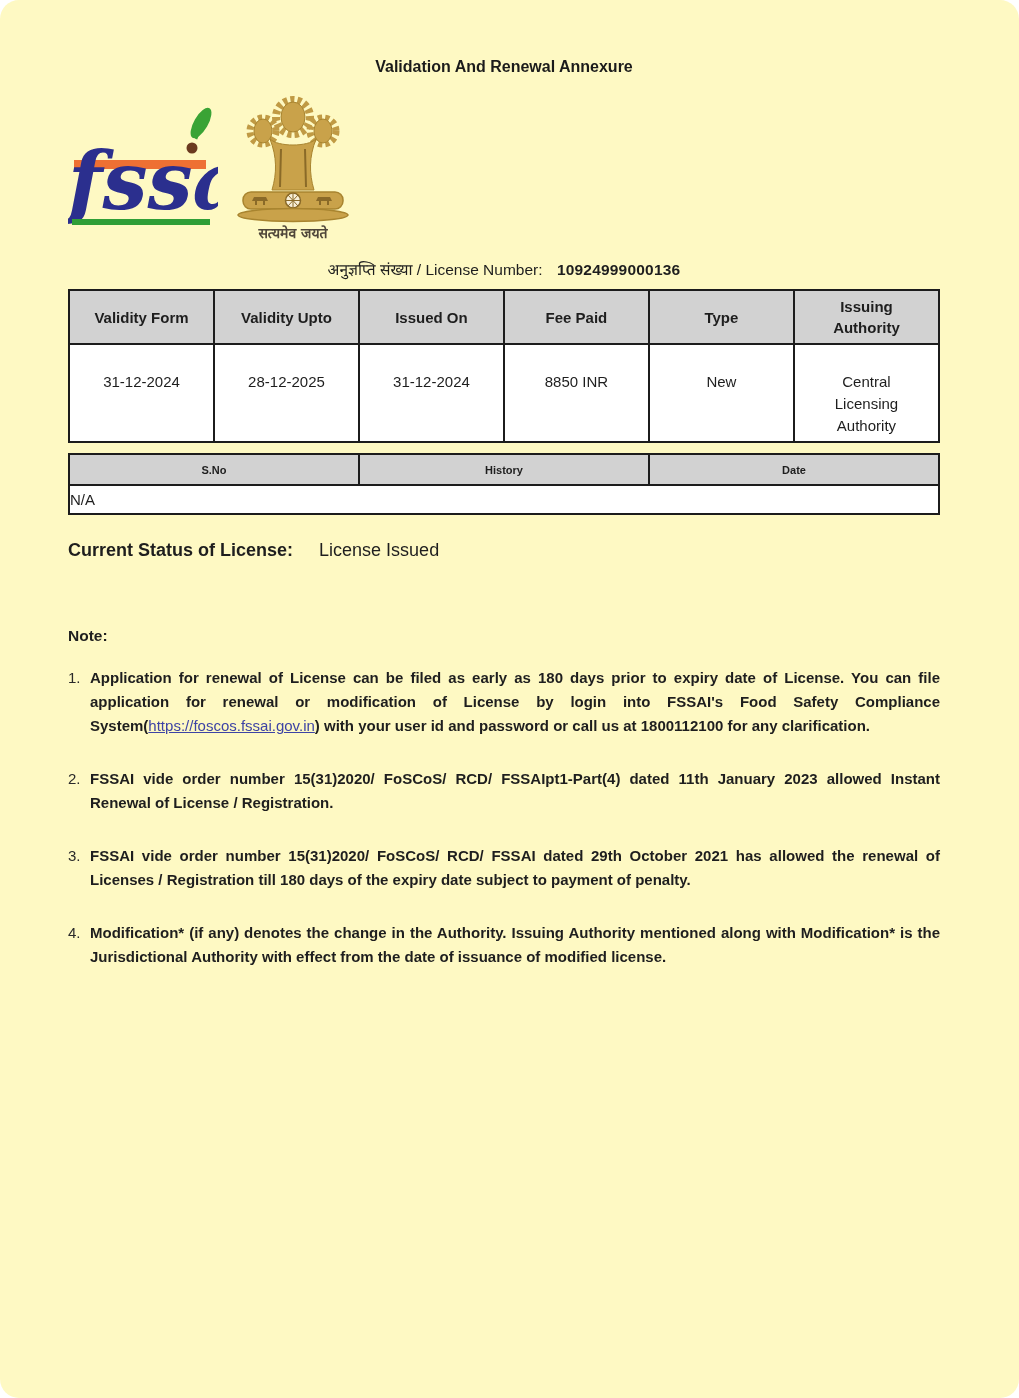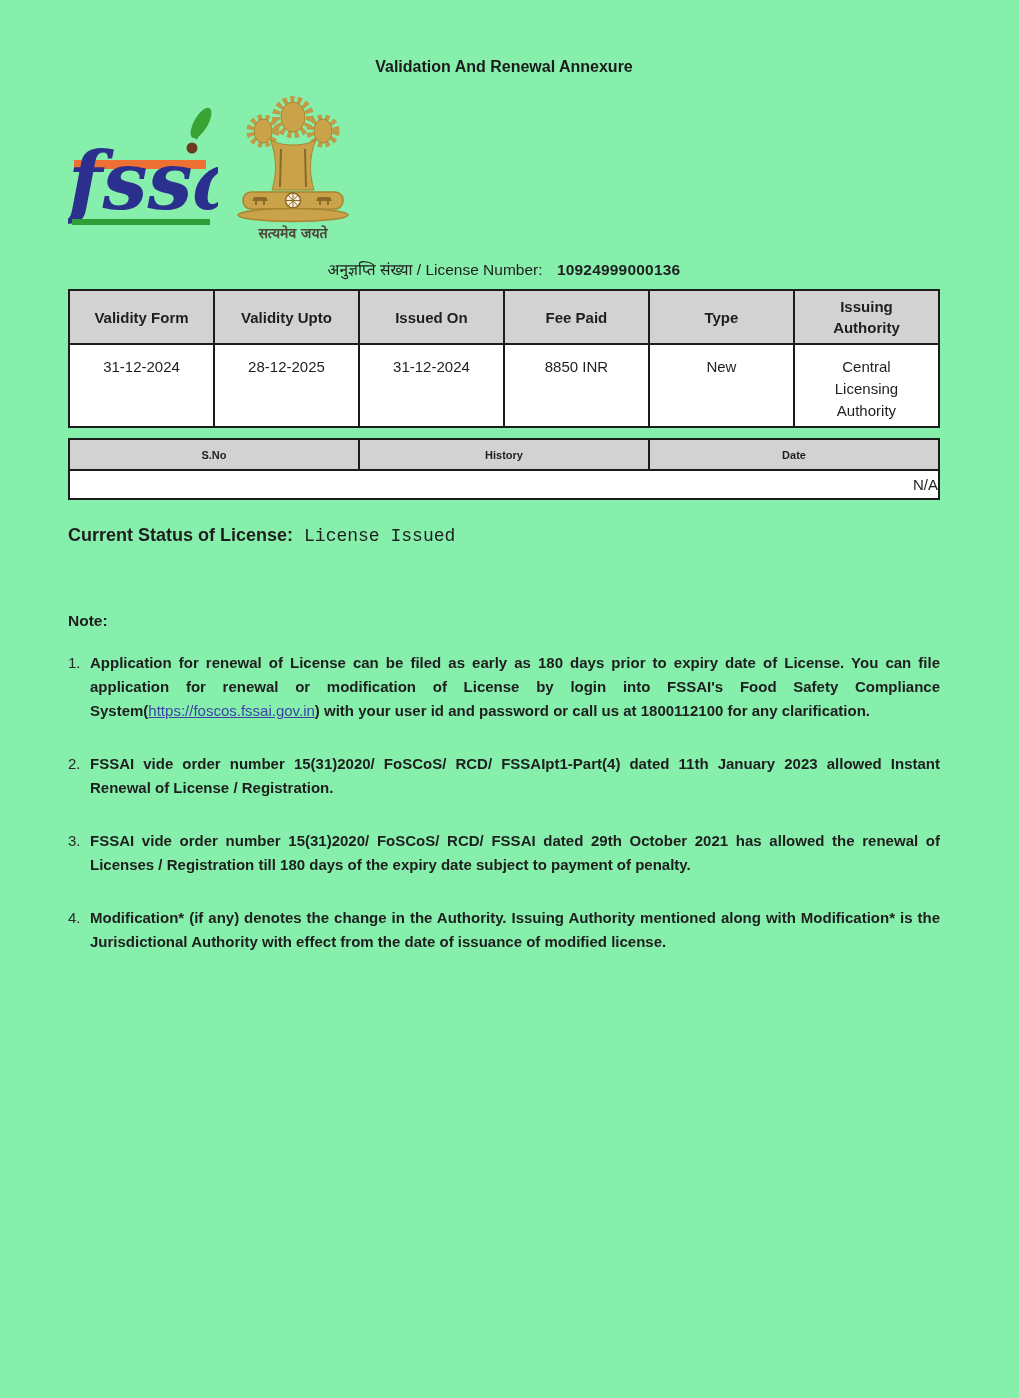--- a/index.html
+++ b/index.html
@@ -2,21 +2,21 @@
 <html><head>
 <meta charset="utf-8">
 <style>
   * { margin:0; padding:0; box-sizing:border-box; }
   html,body { background:#ffffff; }
   body {
     width:1019px; height:1398px;
     font-family:"Liberation Sans","DejaVu Sans",sans-serif;
     color:#1e1e1e;
   }
-  .page { width:1019px; height:1398px; background:#86efac; position:relative; overflow:hidden; }
+  .page { width:1019px; height:1398px; background:#fef9c3; position:relative; overflow:hidden;border-radius:19px; }
   .doc { width:872px; margin-left:68px; padding-top:58px; }
 
   .annexure-title { text-align:center; font-size:16px; font-weight:700; color:#1b1b1b; }
 
   .header-row { display:flex; align-items:flex-start; margin-top:11px; }
   .logo-box { width:150px; flex:none; }
   .emblem-box { width:150px; flex:none; }
   .header-center { flex:1; text-align:center; padding-top:12px; }
   .h-form { font-size:21px; font-weight:700; line-height:30px; }
   .h-gov  { font-size:21px; font-weight:700; line-height:30px; }
@@ -29,39 +29,39 @@
   table { width:100%; border-collapse:collapse; }
   table.main { margin-top:9px; }
   table.main th {
     border:2px solid #1c1c1c; background:#d2d2d2;
     font-size:15px; font-weight:700; height:54px;
     text-align:center; vertical-align:middle; padding:2px 22px; line-height:21px;
   }
   table.main td {
     border:2px solid #1c1c1c; background:#fff;
     font-size:15px; height:80px; text-align:center; vertical-align:top;
-    padding:11px 24px 4px; line-height:22px;
+    padding:26px 24px 4px; line-height:22px;
   }
   table.main th, table.main td { width:16.66%; }
 
   .susp-title { text-align:center; font-size:18px; font-weight:700; margin-top:23px; }
   table.susp { margin-top:10px; }
   table.susp th {
     border:2px solid #1c1c1c; background:#d2d2d2;
     font-size:11px; font-weight:700; height:31px; text-align:center; vertical-align:middle;
     width:33.33%;
   }
   table.susp td {
     border:2px solid #1c1c1c; background:#fff;
-    font-size:15px; height:29px; text-align:right; vertical-align:middle;
+    font-size:15px; height:29px; text-align:left; vertical-align:middle;
   }
 
   .status-line { margin-top:25px; font-size:18px; }
   .status-line .lbl { font-weight:700; }
-  .status-line .val { font-weight:400; margin-left:6px;font-family:Liberation Mono, monospace; }
+  .status-line .val { font-weight:400; margin-left:21px; }
 
   .note-label { margin-top:66px; font-size:15.5px; font-weight:700; }
 
   .notes { margin-top:21px; list-style:none; }
   .notes li { display:flex; }
   .notes li + li { margin-top:29px; }
   .notes .num { flex:none; width:22px; font-size:15px; font-weight:400; line-height:24px; color:#2a2a2a; }
   .notes .txt { flex:1; font-size:15px; font-weight:700; line-height:24px; text-align:justify; }
   .notes .txt a { color:#3d43a5; font-weight:400; text-decoration:underline; }
 

